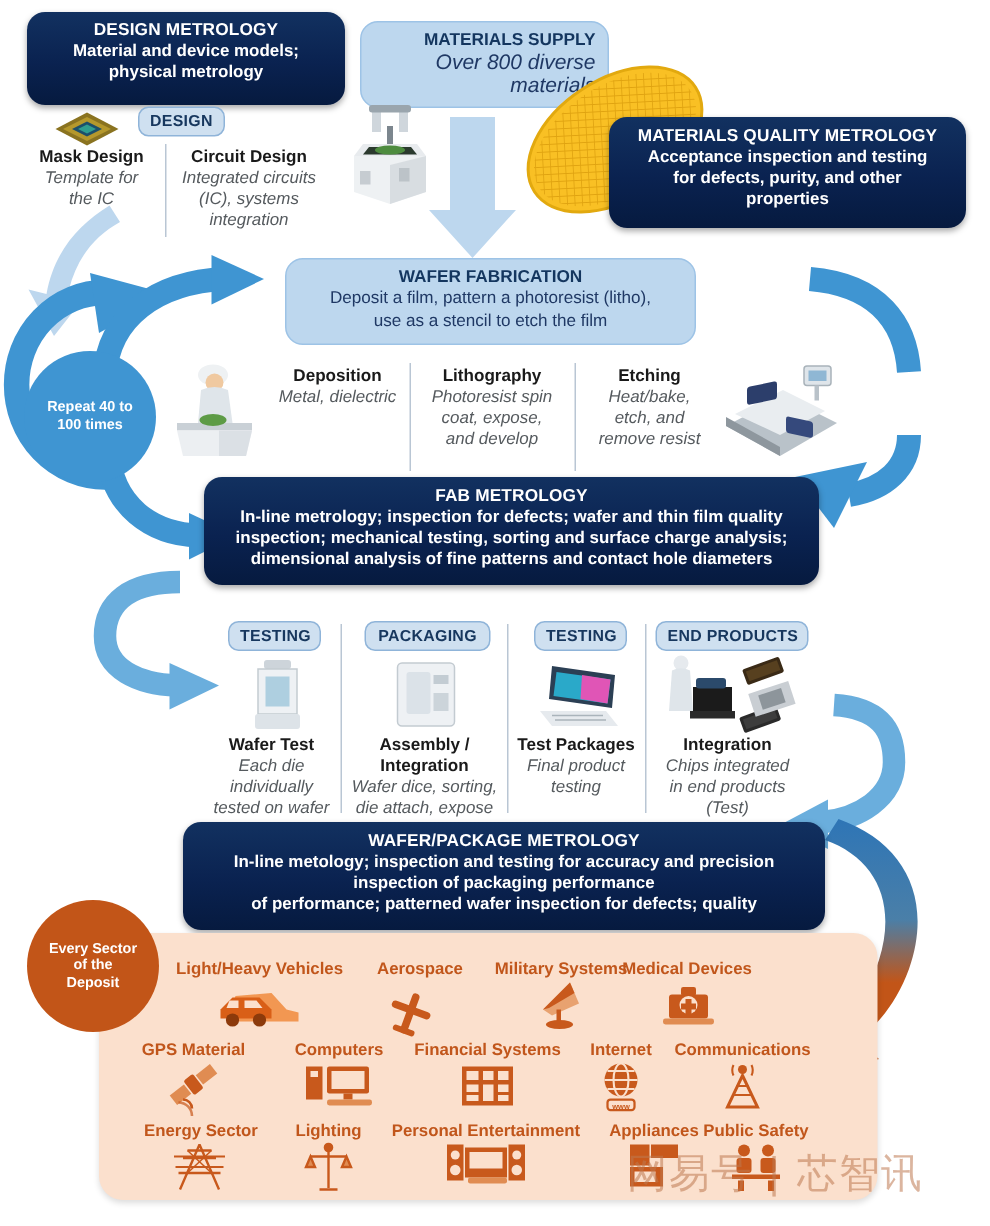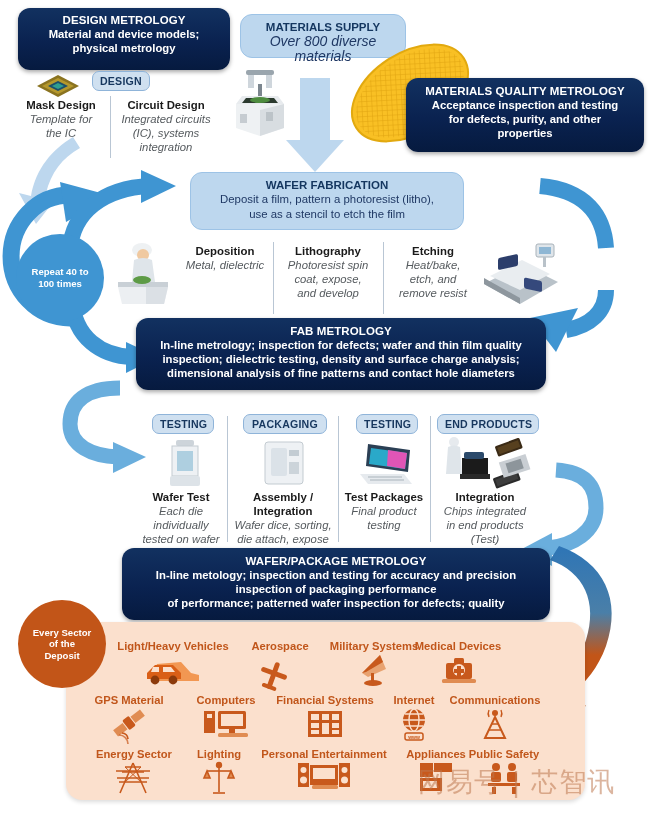--- a/index.html
+++ b/index.html
@@ -175,21 +175,21 @@
     <div class="bd">the IC</div>
   </div>
 
   <div class="colgrp" style="left:112px; top:98px; width:108px;">
     <div class="hd">Circuit Design</div>
     <div class="bd">Integrated circuits</div>
     <div class="bd">(IC), systems</div>
     <div class="bd">integration</div>
   </div>
 
-  <div class="lblue-box" style="left:240px; top:14px; width:166px; height:44px; padding-top:5px;">
+  <div class="lblue-box" style="left:240px; top:14px; width:166px; height:58px; padding-top:5px;text-align:right;">
     <div class="ttl">MATERIALS SUPPLY</div>
     <div class="sub-i">Over 800 diverse materials</div>
   </div>
 
   <svg class="abs" style="left:232px; top:70px; width:58px; height:68px;">
     <rect x="16" y="2" width="6" height="16" fill="#cfd6dc"></rect>
     <rect x="34" y="2" width="6" height="16" fill="#cfd6dc"></rect>
     <rect x="14" y="0" width="28" height="5" rx="2" fill="#9aa5ad"></rect>
     <rect x="26" y="14" width="4" height="12" fill="#7c868e"></rect>
     <polygon points="10,26 46,26 52,34 4,34" fill="#e8ebee"></polygon>
@@ -273,21 +273,21 @@
     <div>
       <span>Repeat 40 to</span><br>
       <span>100 times</span>
     </div>
   </div>
 
 
   <div class="navy-box" style="left:136px; top:318px; width:410px; height:72px; padding-top:6px;">
     <div class="ttl">FAB METROLOGY</div>
     <div class="sub">In-line metrology; inspection for defects; wafer and thin film quality</div>
-    <div class="sub">inspection; dielectric testing, density and surface charge analysis;</div>
+    <div class="sub">inspection; mechanical testing, sorting and surface charge analysis;</div>
     <div class="sub">dimensional analysis of fine patterns and contact hole diameters</div>
   </div>
 
   <div class="pill" style="left:152px; top:414px; width:62px;">
     <span>TESTING</span>
   </div>
   <div class="pill" style="left:243px; top:414px; width:84px;">
     <span>PACKAGING</span>
   </div>
   <div class="pill" style="left:356px; top:414px; width:62px;">

